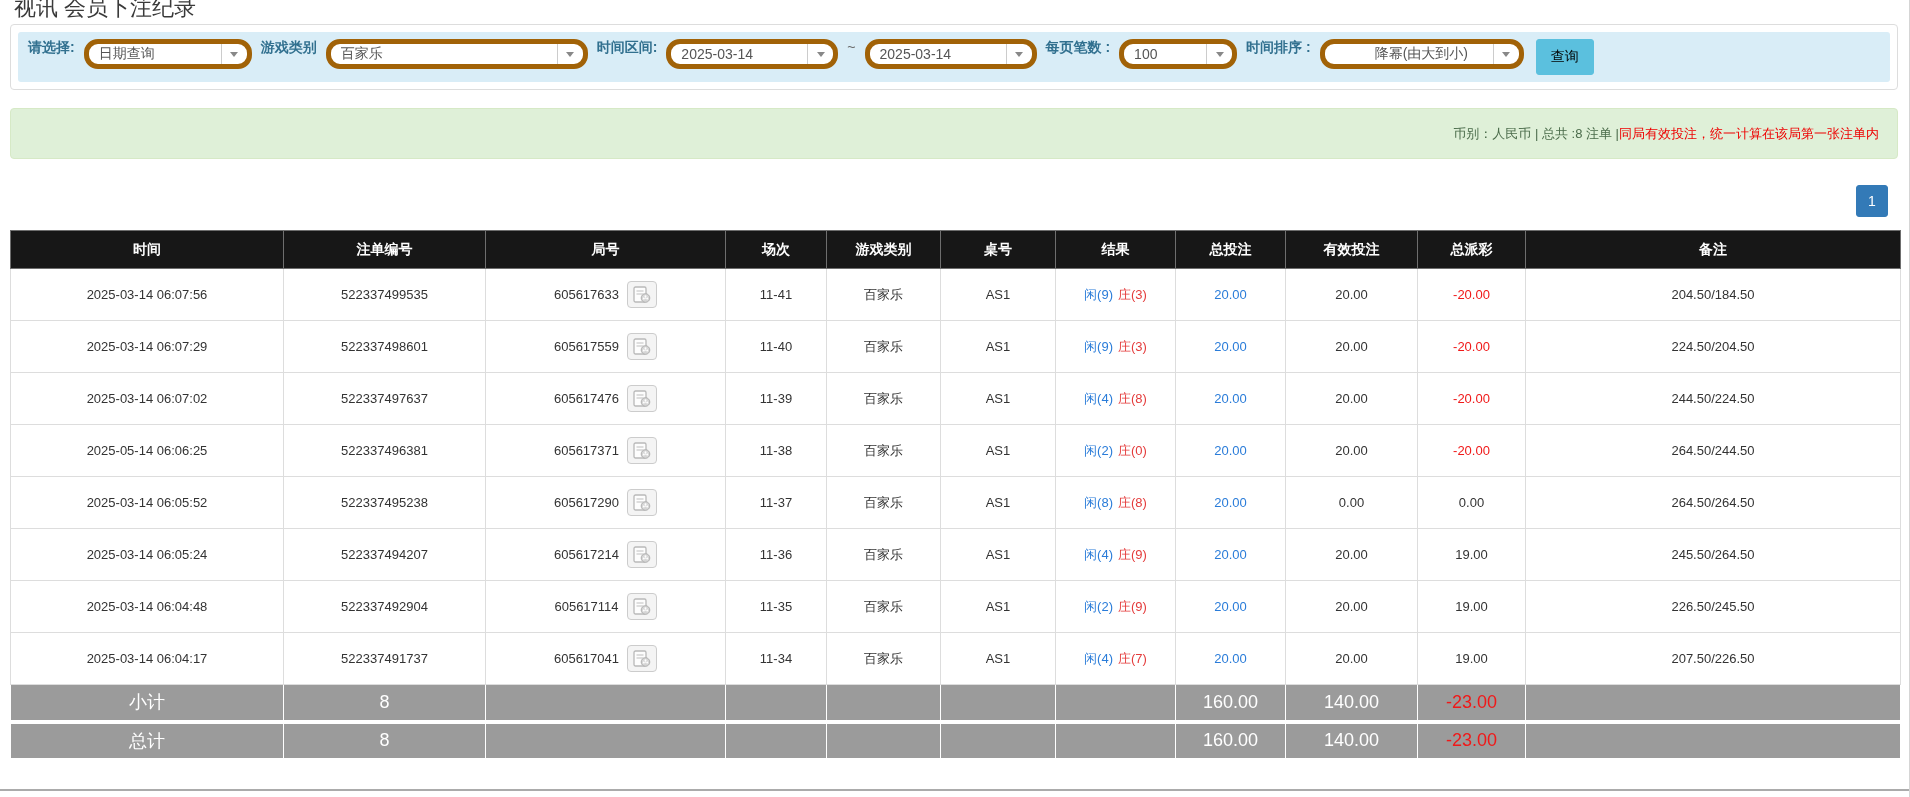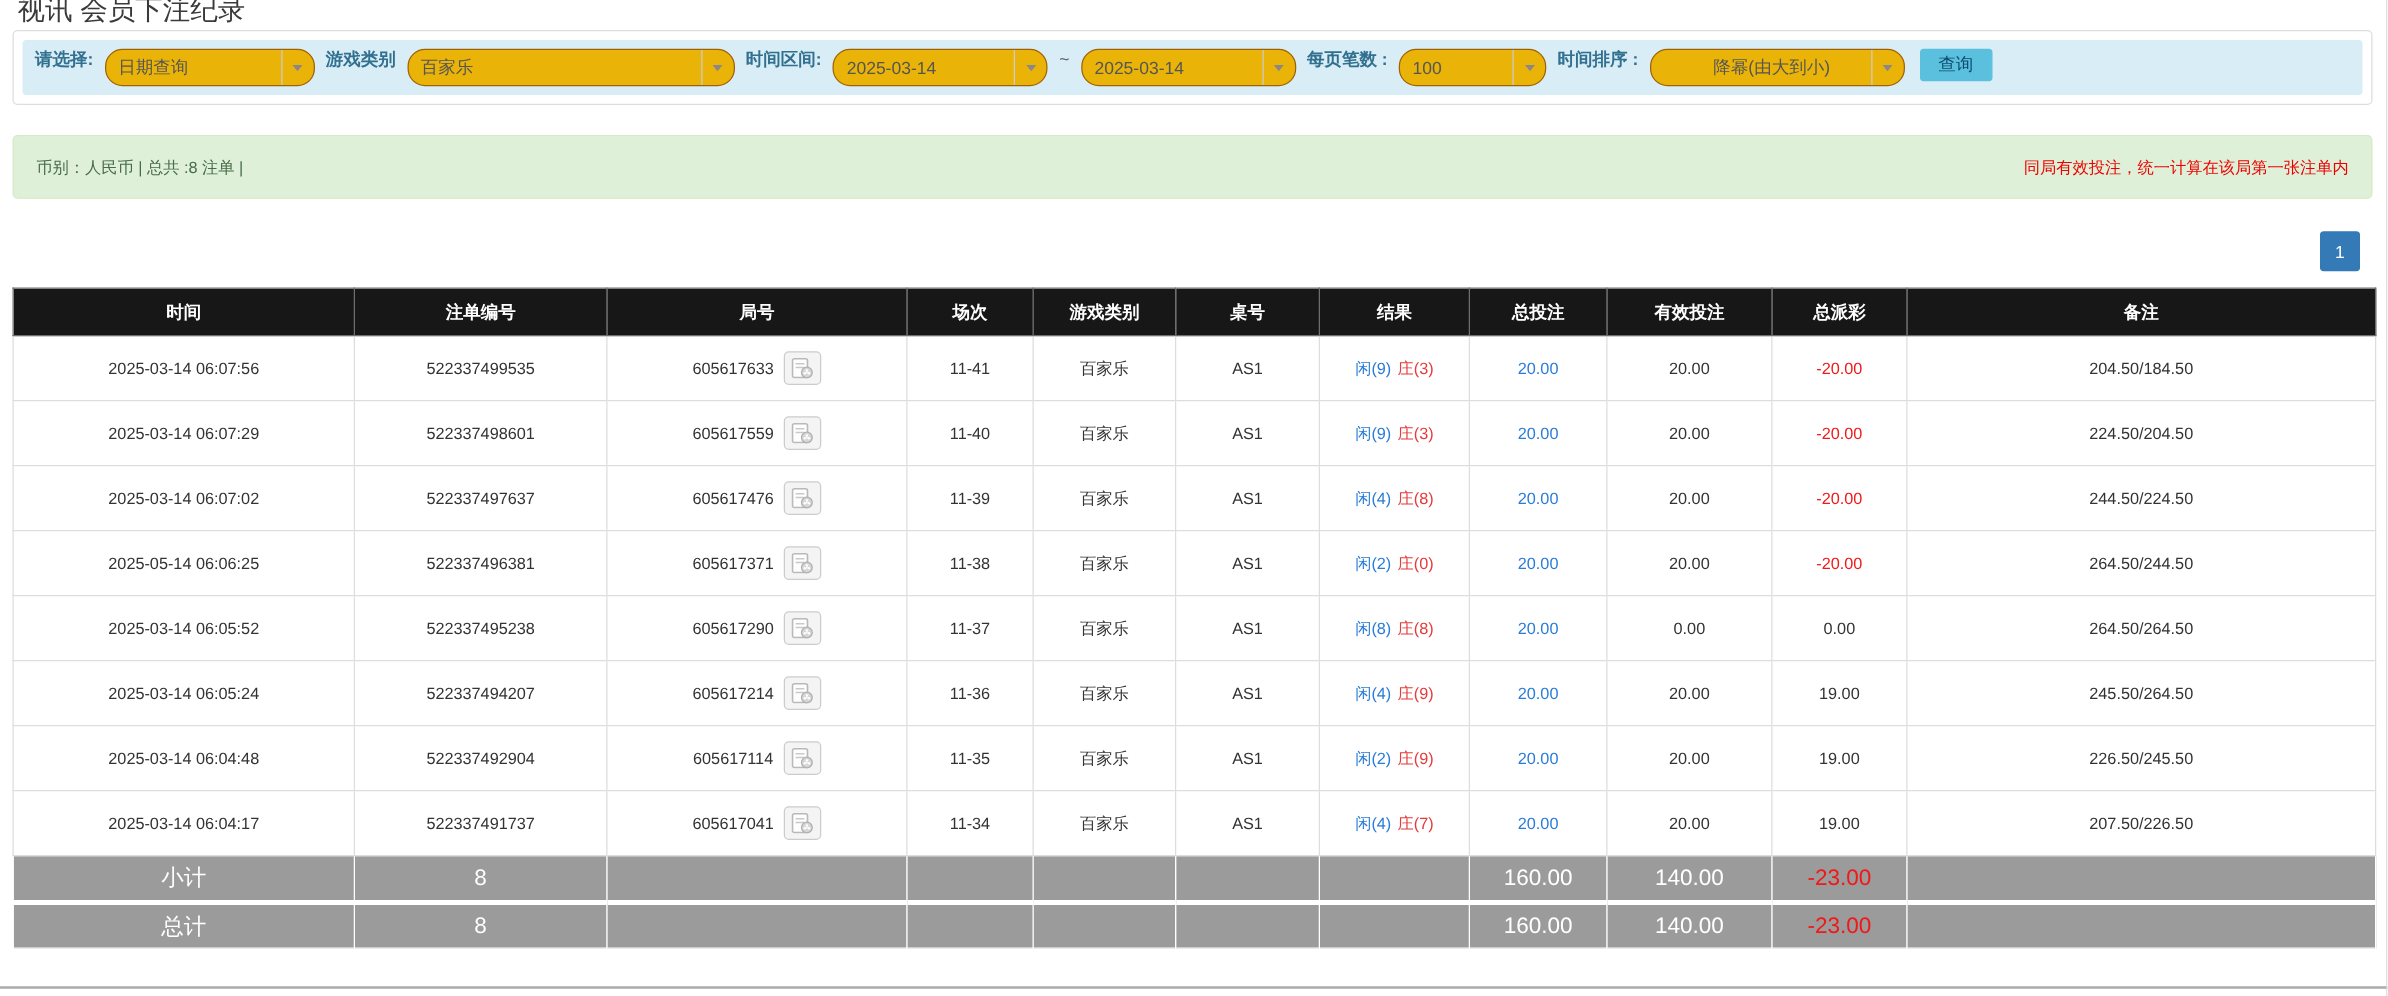--- a/index.html
+++ b/index.html
@@ -8,34 +8,34 @@
 
   .page-title { position: absolute; top: -7px; left: 14px; font-size: 22px; color: #3a3a3a; font-weight: 500; white-space: nowrap; }
 
   
   .filter-panel { position: absolute; top: 24px; left: 10px; width: 1888px; background: #fff;
     border: 1px solid #ddd; border-radius: 4px; padding: 7px; }
   .filter-bar { background: #d9edf7; border-radius: 3px; display: flex; align-items: flex-start;
     padding: 7px 10px; gap: 9px; }
   .f-label { font-weight: bold; color: #31708f; font-size: 14px; white-space: nowrap; }
   .tilde { color: #666; font-size: 14px; }
-  .combo { background: #eab308; border: 1px solid #a16207; border-radius: 14px; height: 30px;
+  .combo { background: #ffffff; border: 5px solid #a16207; border-radius: 14px; height: 30px;
     display: flex; align-items: stretch; cursor: pointer; }
   .combo .val { flex: 1; display: flex; align-items: center; padding: 0 10px; font-size: 14px; color: #555; white-space: nowrap; overflow: hidden; }
   .combo .arrow { width: 26px; border-left: 1px solid #ccc; display: flex; align-items: center; justify-content: center; }
   .caret { width: 0; height: 0; border-left: 4px solid transparent; border-right: 4px solid transparent; border-top: 5px solid #888; }
   .w-select { width: 168px; } .w-game { width: 262px; } .w-date { width: 172px; }
   .w-size { width: 118px; } .w-sort { width: 204px; padding-left: 40px; }
-  .btn-query { background: #5bc0de; color: #0c4a6e; border: 1px solid #5bc0de; border-radius: 3px;
-    height: 26px; padding: 0 14px; font-size: 14px; cursor: pointer; margin-left: 3px; }
+  .btn-query { background: #5bc0de; color: #000000; border: 1px solid #5bc0de; border-radius: 3px;
+    height: 36px; padding: 0 14px; font-size: 14px; cursor: pointer; margin-left: 3px; }
 
   
   .summary-bar { position: absolute; top: 108px; left: 10px; width: 1888px; height: 51px;
     background: #dff0d8; border: 1px solid #d6e9c6; border-radius: 4px;
-    display: flex; align-items: center; justify-content: space-between; padding: 0 18px; }
+    display: flex; align-items: center; justify-content: flex-end; padding: 0 18px; }
   .summary-left { color: #4a6b4a; font-size: 13px; }
   .summary-right { color: #ee0000; font-size: 13px; }
 
   
   .pagination { position: absolute; top: 185px; right: 22px; display: flex; }
   .page-btn { width: 32px; height: 32px; background: #337ab7; border: 1px solid #337ab7;
     border-radius: 3px; color: #fff; font-size: 14px; display: flex; align-items: center;
     justify-content: center; cursor: pointer; }
 
   

